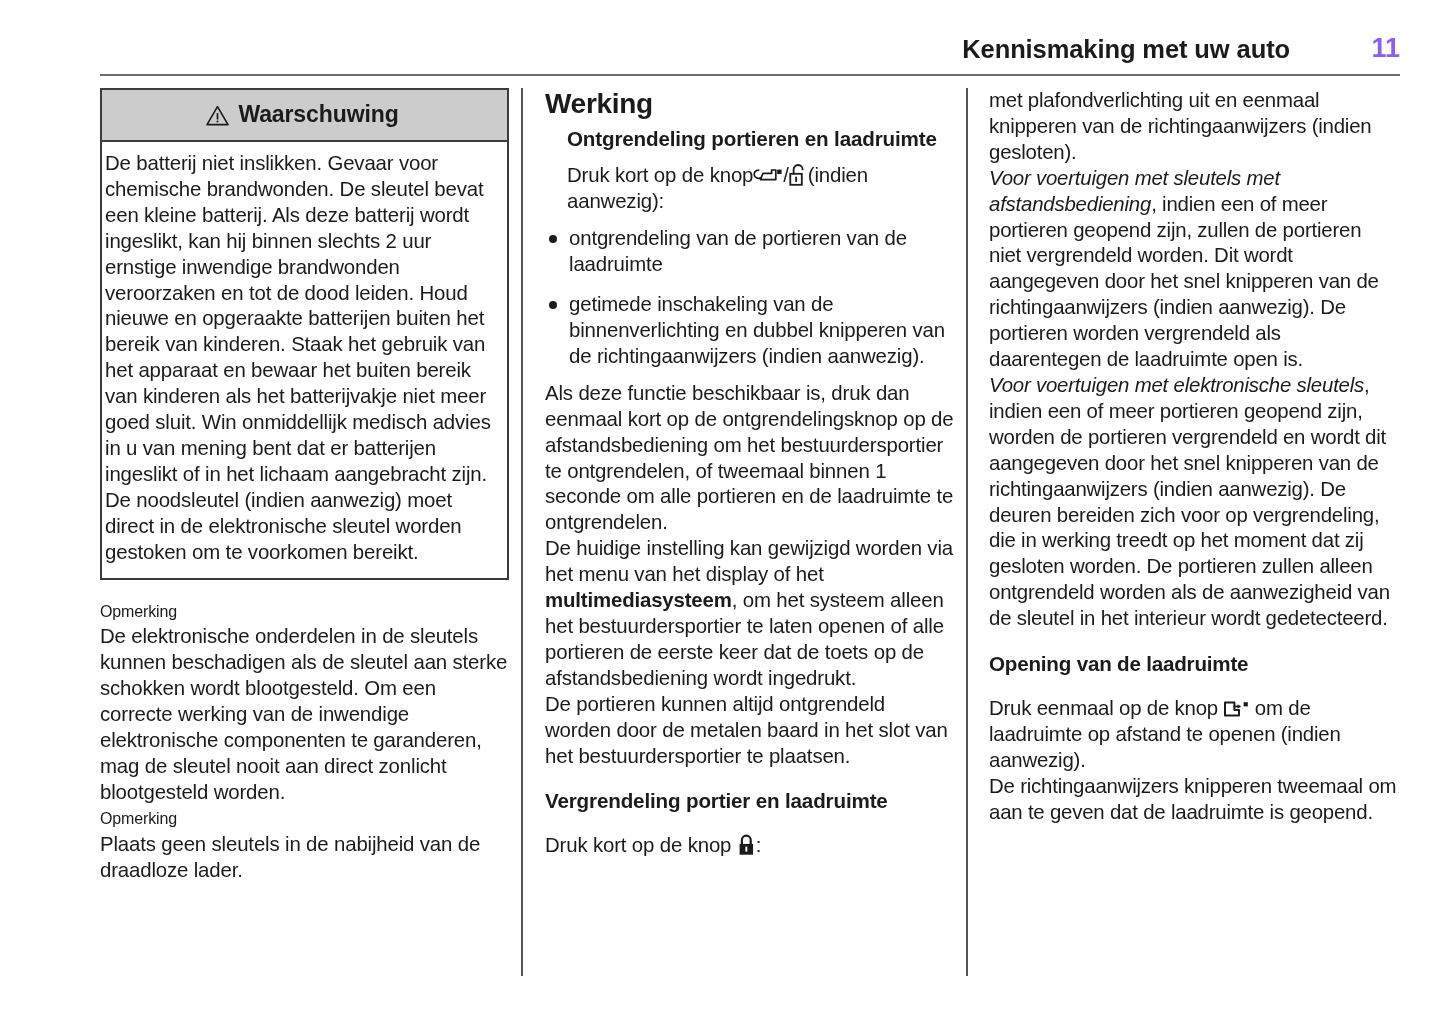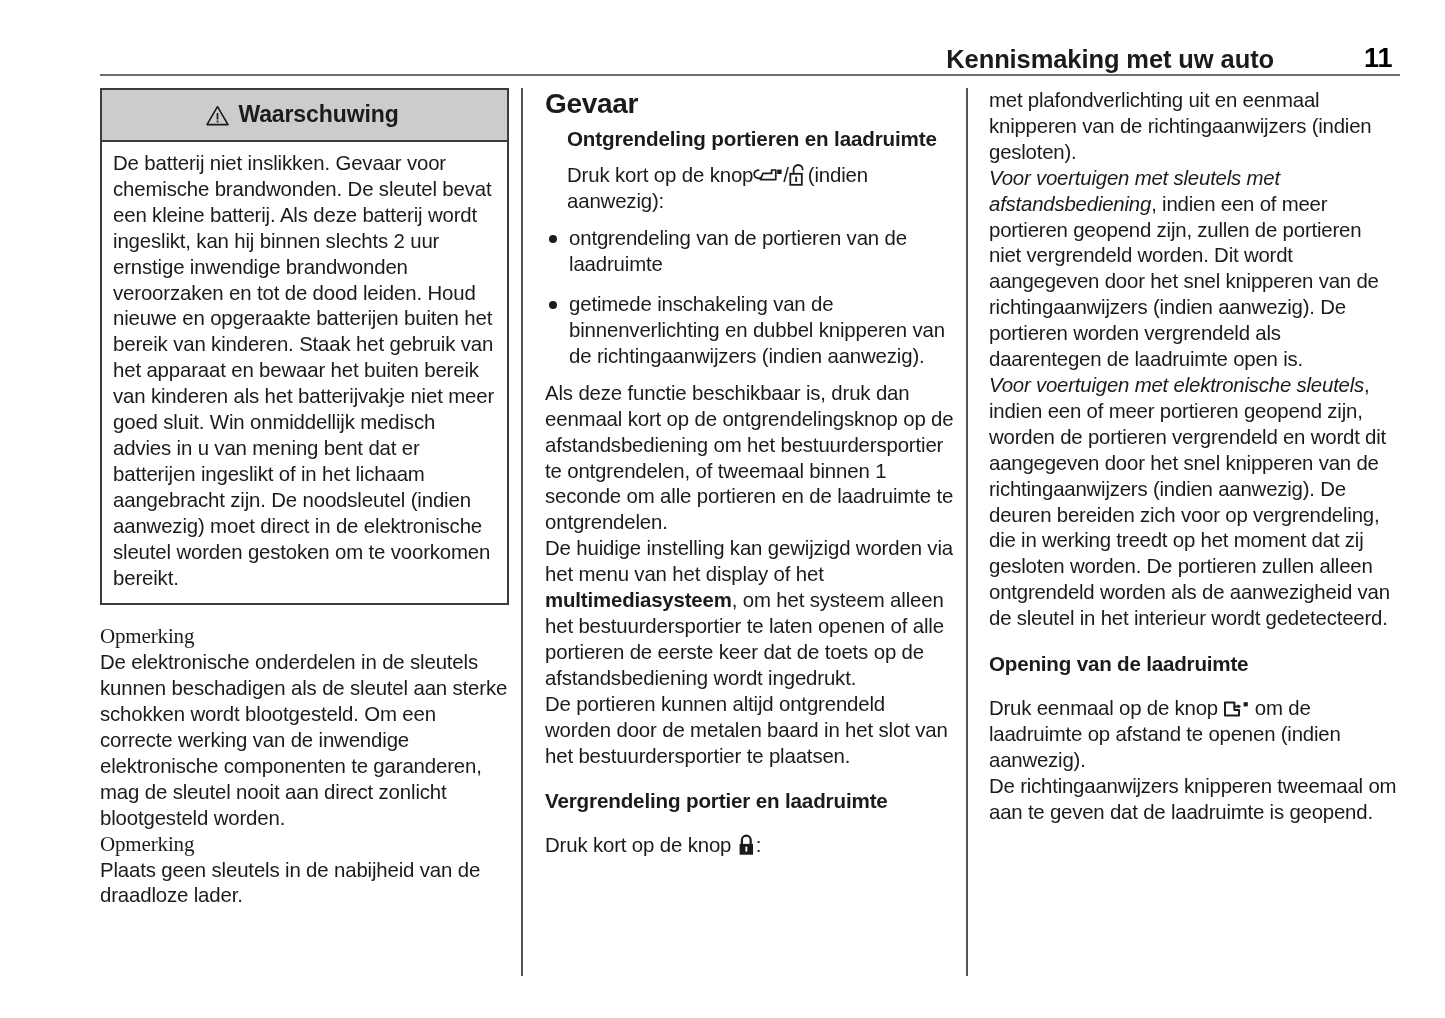--- a/index.html
+++ b/index.html
@@ -28,38 +28,37 @@
     position: absolute;
     left: 100px;
     top: 34px;
     width: 1300px;
     height: 42px;
     display: flex;
     align-items: flex-end;
     justify-content: flex-end;
     border-bottom: 2px solid #6d6d6d;
     box-sizing: border-box;
-    padding-bottom: 2px;
-    gap: 16px;
+    padding-bottom: 12px;
   }
   .header-title {
     font-size: 25.5px;
     font-weight: bold;
     letter-spacing: -0.1px;
     color: #1b1b1b;
     line-height: 1;
   }
   .header-pageno {
     font-size: 27px;
     font-weight: bold;
-    color: #000000;
+    color: #8b5cf6;
     line-height: 1;
     margin-left: 74px;
     min-width: 36px;
-    text-align: left;
+    text-align: right;
   }
 
   
   .columns {
     position: absolute;
     left: 100px;
     top: 88px;
     width: 1300px;
     height: 900px;
   }
@@ -104,33 +103,32 @@
   }
   .warn-tri {
     display: inline-block;
     width: 23px;
     height: 21px;
     position: relative;
     top: 1px;
   }
   .warning-body {
     background: #ffffff;
-    padding: 9px 11px 12px 11px;
+    padding: 9px 11px 12px 3px;
     font-size: 20.4px;
     line-height: 25.9px;
     letter-spacing: -0.15px;
   }
 
   
   .block { margin: 0; }
   .note-head {
-    font-size: 21px;
+    font-size: 16px;
     line-height: 25.9px;
     letter-spacing: -0.15px;
-    font-family: Liberation Serif, serif;
   }
   .para {
     font-size: 20.4px;
     line-height: 25.9px;
     letter-spacing: -0.15px;
     margin: 0;
   }
   .sec-title {
     font-size: 28px;
     font-weight: bold;
@@ -228,21 +226,21 @@
 
       <div class="block">
         <div class="note-head">Opmerking</div>
         <div class="para">Plaats geen sleutels in de nabijheid van de draadloze lader.</div>
       </div>
 
     </div>
 
     <div class="col col-2">
 
-      <div class="sec-title">Gevaar</div>
+      <div class="sec-title">Werking</div>
 
       <div class="sub-title indent">Ontgrendeling portieren en laadruimte</div>
 
       <div class="gap-s"></div>
 
       <div class="para indent"><span>Druk kort op de knop</span><span class="icon-inline icon-car"><svg width="30" height="21" viewBox="0 0 30 21" aria-hidden="true">
               <path d="M5.6 5.2 C3.0 5.4 1.2 7.0 1.2 9.3 C1.2 11.6 3.2 13.3 5.7 13.3 C6.6 13.3 7.4 13.1 8.0 12.7" fill="none" stroke="#1b1b1b" stroke-width="1.7" stroke-linecap="round"></path>
               <path d="M7.4 14.6 L10.0 8.4 L18.6 8.4 L18.6 5.0 L22.8 5.0 L22.8 14.6 Z" fill="none" stroke="#1b1b1b" stroke-width="1.7" stroke-linejoin="round"></path>
               <rect x="24.2" y="4.6" width="4.4" height="4.4" fill="#1b1b1b"></rect>
             </svg></span><span>/</span><span class="icon-inline icon-lock"><svg width="19" height="24" viewBox="0 0 19 24" aria-hidden="true">

